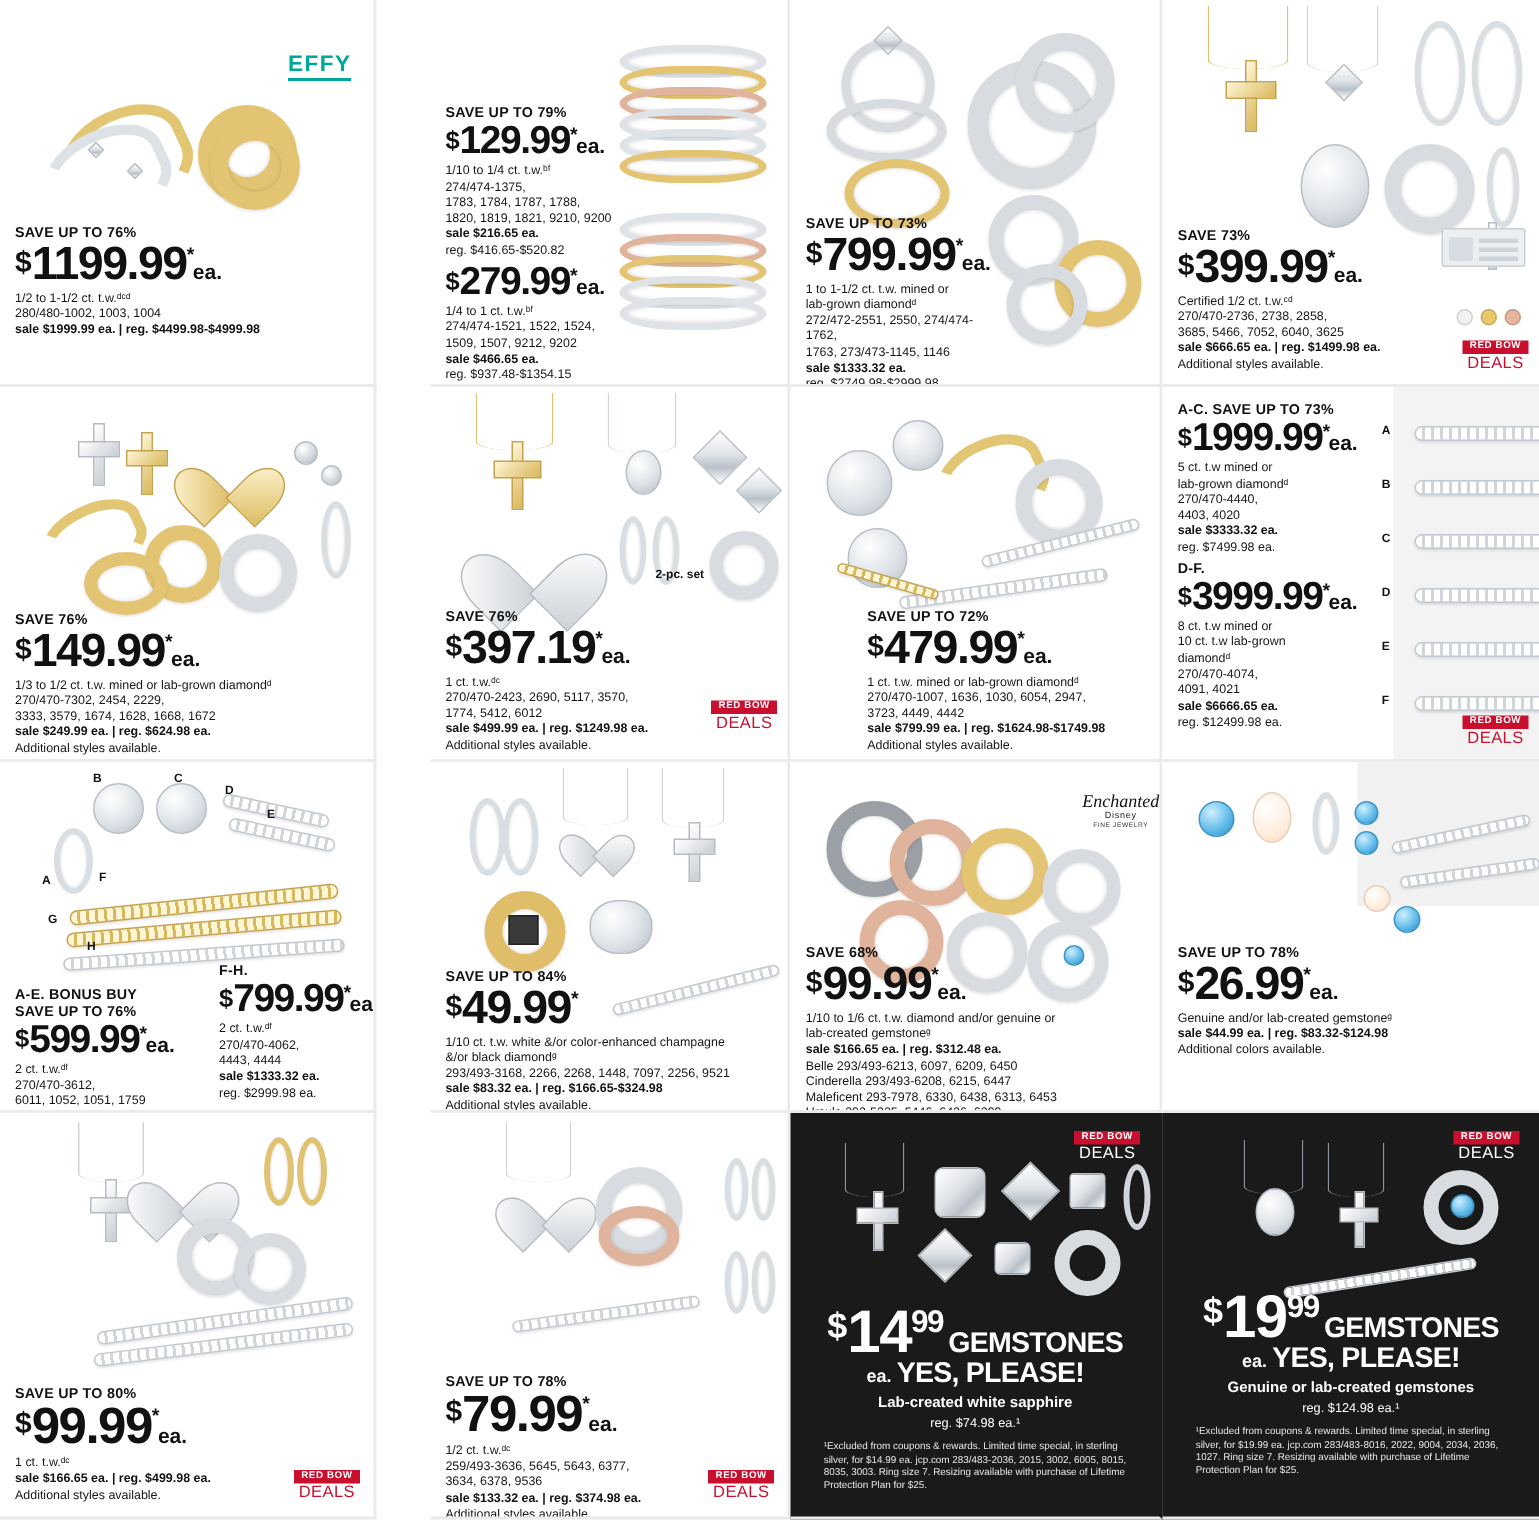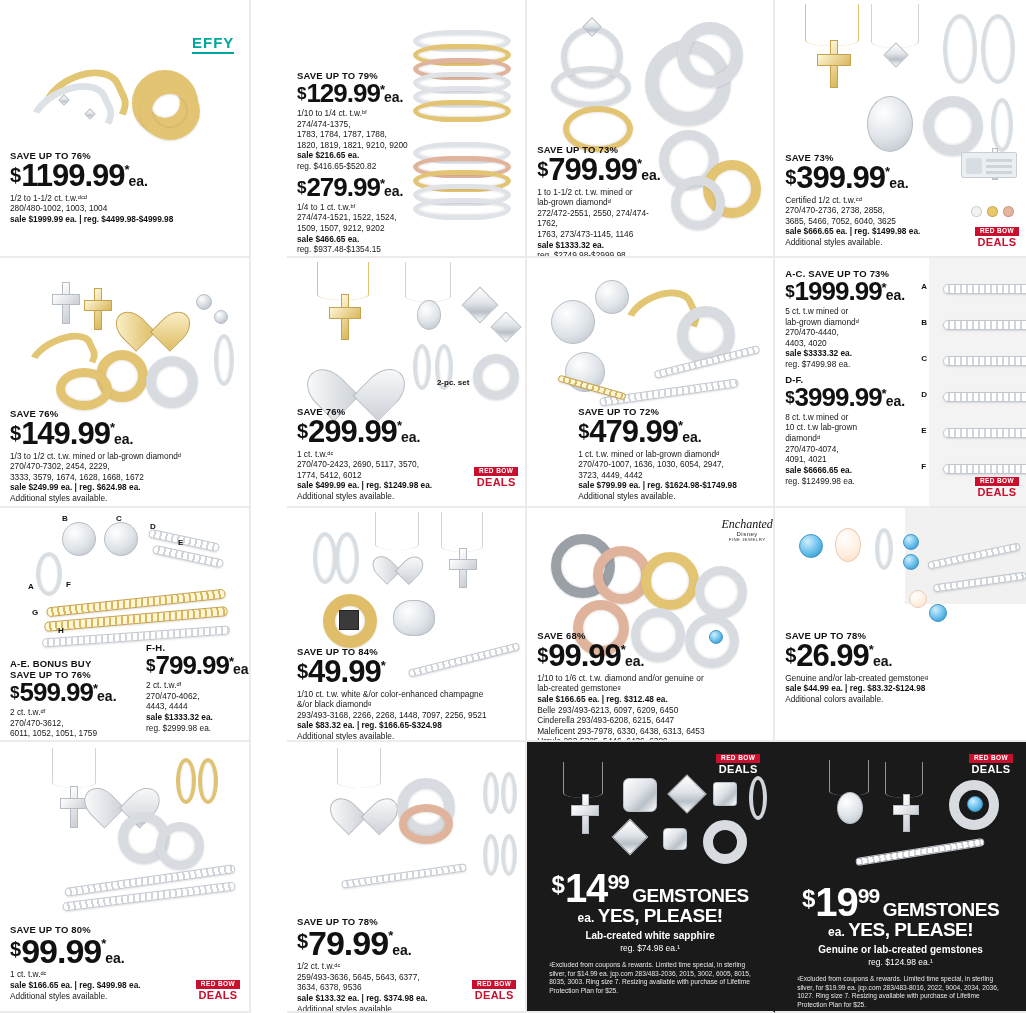--- a/index.html
+++ b/index.html
@@ -71,21 +71,21 @@
   }
   .enchanted { position:absolute; text-align:center; width:84px; }
   .enchanted .e1 { font-family:"Liberation Serif", serif; font-style:italic; font-size:12px; color:#111; line-height:1; }
   .enchanted .e2 { font-size:6px; letter-spacing:.5px; color:#222; margin-top:1px; }
   .enchanted .e3 { font-size:4.4px; letter-spacing:.4px; color:#333; }
 
   
   .rbd {
     position:absolute; width:46px; text-align:center; line-height:1;
   }
-  .rbd .deals { font-size:11px; color:#c8102e; font-weight:bold; letter-spacing:.3px; }
+  .rbd .deals { font-size:11px; color:#c8102e; font-weight:normal; letter-spacing:.3px; }
   .rbd.onDark .bow, .rbd.onDark .deals { color:#fff; }
   .rbd .ribbon {
     width:44px; height:9px; background:#c8102e; color:#fff; font-size:6.5px;
     font-weight:bold; letter-spacing:.4px; display:flex; align-items:center;
     justify-content:center; margin:0 auto 1px auto;
   }
 
   
   .ltr { position:absolute; font-size:8px; font-weight:bold; color:#111; }
 
@@ -353,21 +353,21 @@
         <div class="hoop" style="left:126px; top:86px; width:18px; height:46px; border-radius:50%;"></div>
         <div class="hoop" style="left:148px; top:86px; width:18px; height:46px; border-radius:50%;"></div>
         <div class="dia" style="left:180px; top:34px; width:26px; height:26px; transform:rotate(45deg);"></div>
         <div class="dia" style="left:208px; top:58px; width:22px; height:22px; transform:rotate(45deg);"></div>
         <div class="ring" style="left:186px; top:96px; width:46px; height:46px; border-width:9px;"></div>
       </div>
       <div style="position:absolute; left:150px; top:120px; font-size:8px; font-weight:bold;">2-pc. set</div>
       <div class="copy" style="top:148px; width:150px;">
         <div class="saveline">SAVE 76%</div>
         <div class="price">
-          <span class="cur">$</span><span class="big">299.99</span><span class="star">*</span><span class="ea">ea.</span>
+          <span class="cur">$</span><span class="big">397.19</span><span class="star">*</span><span class="ea">ea.</span>
         </div>
         <div class="desc">1 ct. t.w.ᵈᶜ</div>
         <div class="codes" style="white-space:pre-line">270/470-2423, 2690, 5117, 3570,
 1774, 5412, 6012</div>
         <div class="sale">sale $499.99 ea. | reg. $1249.98 ea.</div>
         <div class="addl">Additional styles available.</div>
       </div>
       <div class="rbd" style="right:6px; bottom:18px;">
         <div class="ribbon">RED BOW</div>
         <div class="deals">DEALS</div>
@@ -514,21 +514,21 @@
         </div>
         <div class="desc" style="white-space:pre-line">1/10 ct. t.w. white &amp;/or color-enhanced champagne
 &amp;/or black diamondᵍ</div>
         <div class="codes">293/493-3168, 2266, 2268, 1448, 7097, 2256, 9521</div>
         <div class="sale">sale $83.32 ea. | reg. $166.65-$324.98</div>
         <div class="addl">Additional styles available.</div>
       </div>
     </div>
 
     <div class="cell c3">
-      <div class="enchanted" style="left:178px; top:10px;">
+      <div class="enchanted" style="left:178px; top:20px;">
         <div class="e1">Enchanted</div>
         <div class="e2">Disney</div>
         <div class="e3">FINE JEWELRY</div>
       </div>
       <div class="art">
         <div class="ring" style="left:24px; top:26px; width:64px; height:64px; border-width:10px; border-color:#9aa0a6;"></div>
         <div class="ring r" style="left:66px; top:38px; width:58px; height:58px; border-width:10px;"></div>
         <div class="ring g" style="left:114px; top:44px; width:58px; height:58px; border-width:10px;"></div>
         <div class="ring" style="left:168px; top:58px; width:52px; height:52px; border-width:9px;"></div>
         <div class="ring r" style="left:46px; top:92px; width:56px; height:56px; border-width:10px;"></div>
@@ -682,21 +682,21 @@
         <div class="chain" style="left:110px; top:20px; width:38px; height:36px; border-color:#8d949b;"></div>
         <div class="cross" style="left:118px; top:52px; width:24px; height:36px;"></div>
         <div class="ring" style="left:174px; top:38px; width:50px; height:50px; border-width:10px;"></div>
         <div class="stud blue" style="left:192px; top:54px; width:16px; height:16px;"></div>
         <div class="tennis" style="left:80px; top:106px; width:130px; height:8px; transform:rotate(-9deg); border-radius:12px;"></div>
       </div>
       <div class="rbd onDark" style="right:12px; top:12px;">
         <div class="ribbon">RED BOW</div>
         <div class="deals">DEALS</div>
       </div>
-      <div class="gemwrap" style="top:140px;">
+      <div class="gemwrap" style="top:116px;">
         <div class="gemprice">
           <span class="cur">$</span><span class="big">19</span><span class="cents">99</span> <span class="ypl">GEMSTONES</span>
         </div>
         <div class="gemprice" style="margin-top:-2px;">
           <span class="ea">ea.</span> <span class="ypl">YES, PLEASE!</span>
         </div>
         <div class="gemsub">Genuine or lab-created gemstones</div>
         <div class="gemreg">reg. $124.98 ea.¹</div>
         <div class="gemfine">¹Excluded from coupons &amp; rewards. Limited time special, in sterling silver, for $19.99 ea. jcp.com 283/483-8016, 2022, 9004, 2034, 2036, 1027. Ring size 7. Resizing available with purchase of Lifetime Protection Plan for $25.</div>
       </div>

